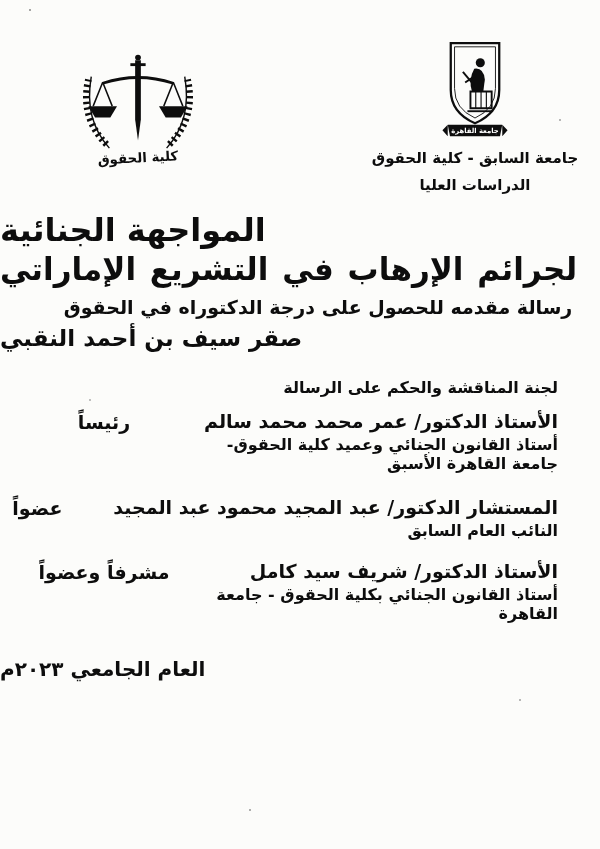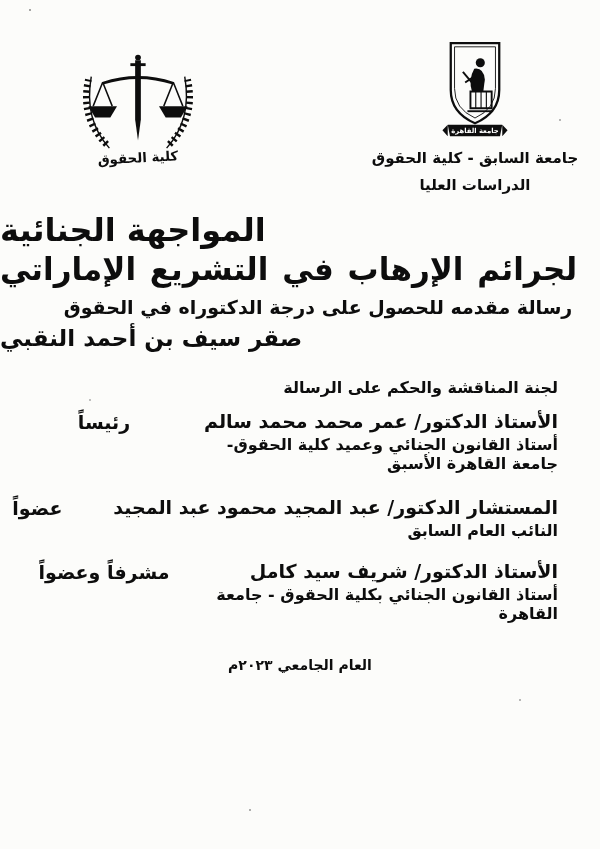--- a/index.html
+++ b/index.html
@@ -65,21 +65,21 @@
   .member.m2{margin-top:23px;}
   .member.m3{margin-top:20px;}
   .member-main{flex:1;}
   .member-name{font-size:19px;font-weight:bold;white-space:nowrap;}
   .member-affiliation{font-size:16px;font-weight:bold;margin-top:3px;}
   .member-role{
     width:152px;flex:0 0 152px;
     font-size:19px;font-weight:bold;
     text-align:center;padding-top:1px;white-space:nowrap;
   }
-  .academic-year{text-align:center;font-size:14px;font-weight:bold;margin-top:34px;}
+  .academic-year{text-align:left;font-size:20px;font-weight:bold;margin-top:34px;}
   svg text{font-family:"DejaVu Sans", sans-serif;}
 </style>
 </head>
 <body>
 
 <div class="page">
 
   <div class="header">
 
     <div class="univ-block">

